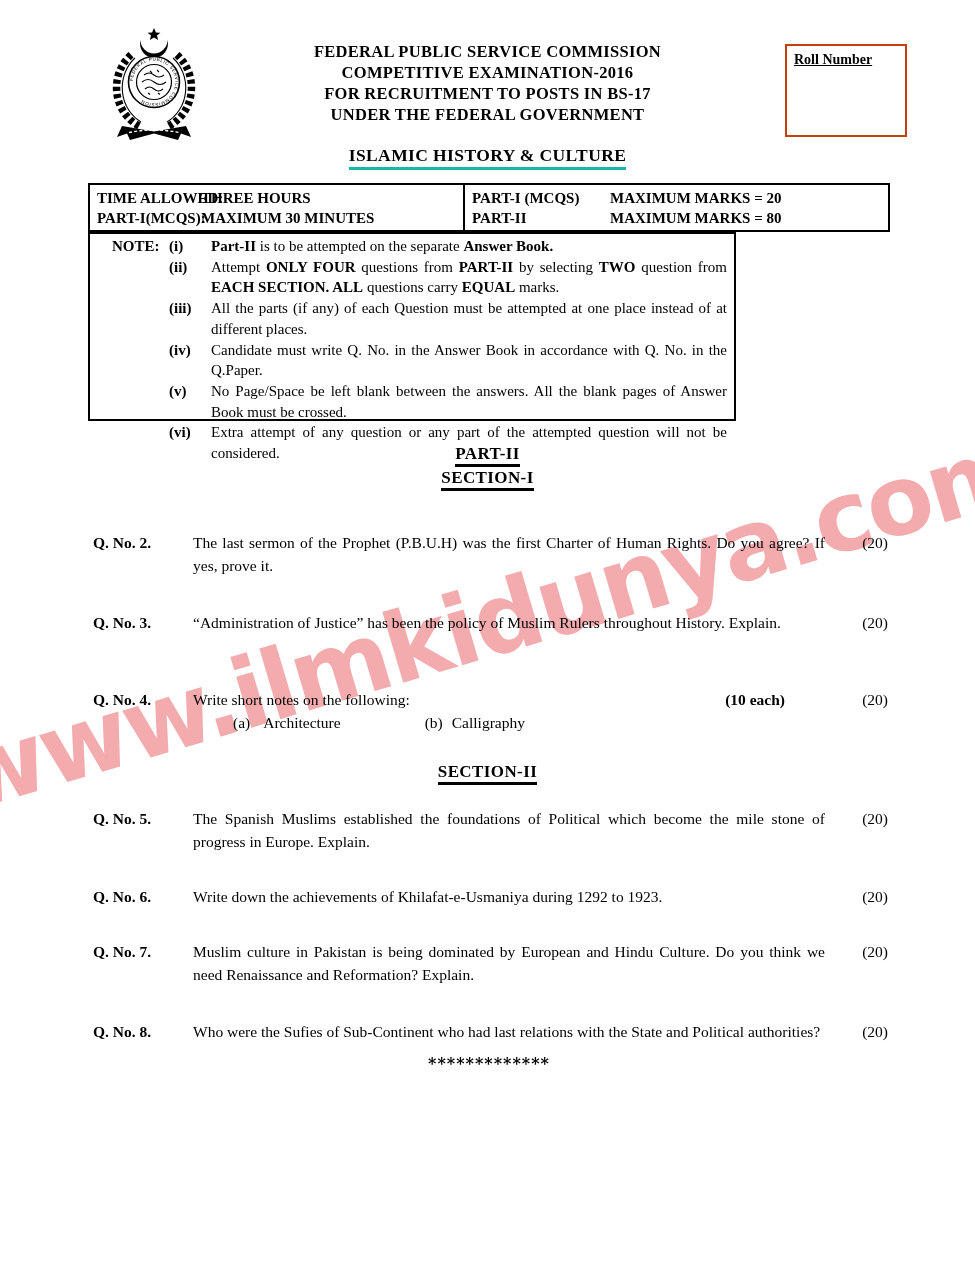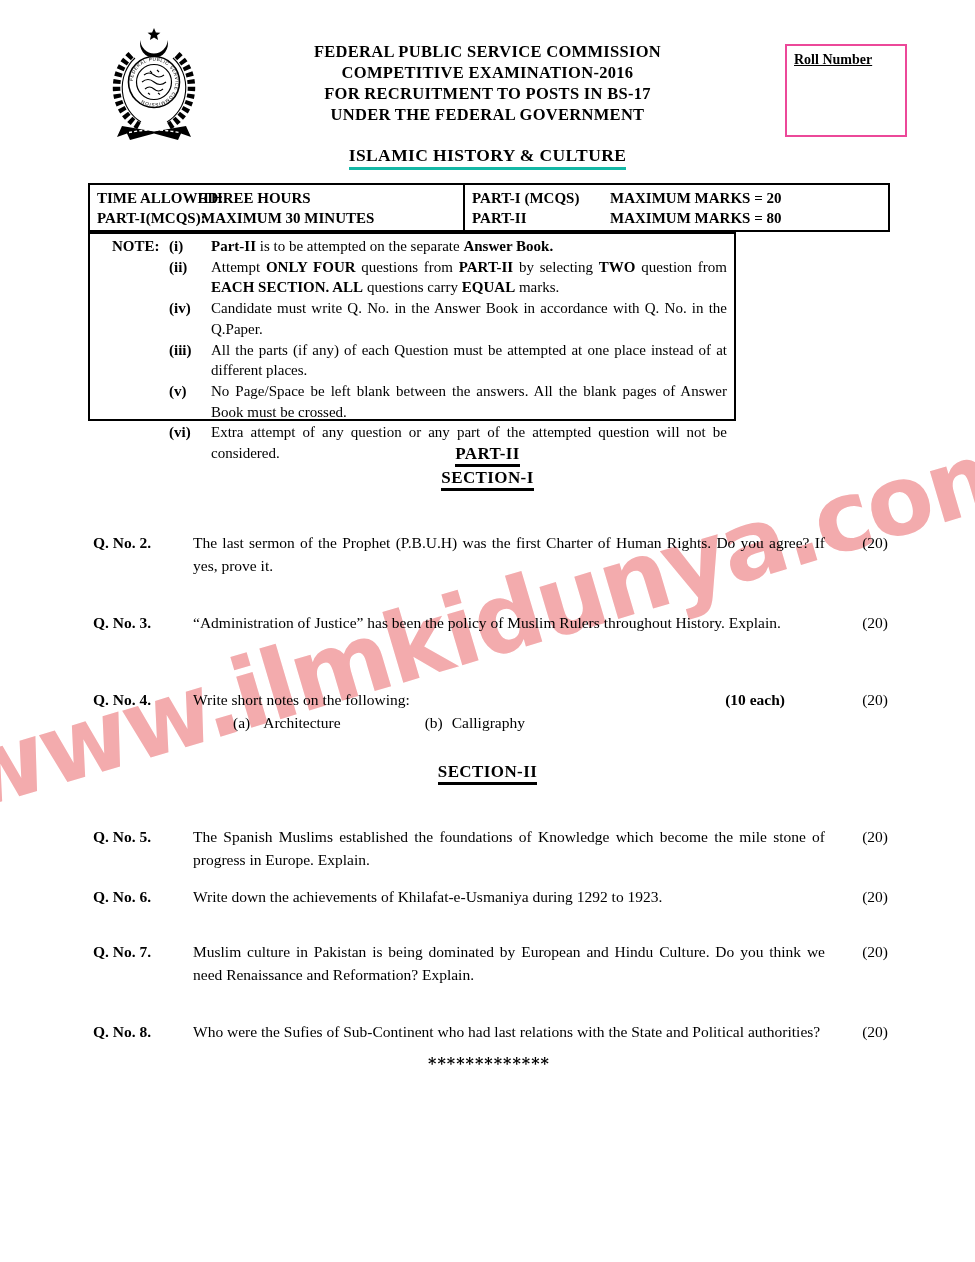--- a/index.html
+++ b/index.html
@@ -8,21 +8,21 @@
   
   .watermark{position:absolute;left:490px;top:622px;z-index:0;
     transform:translate(-50%,-50%) rotate(-16.5deg);
     font-family:"DejaVu Sans",sans-serif;font-weight:bold;font-size:97px;
     letter-spacing:-3px;color:#f3abad;white-space:nowrap;user-select:none;}
   .z{position:absolute;z-index:1;}
   
   .hdr{left:0;right:0;top:41px;text-align:center;font-weight:bold;font-size:16.5px;
        line-height:21px;letter-spacing:.3px;}
   .logo{left:94px;top:27px;width:120px;height:117px;}
-  .rollbox{left:785px;top:44px;width:104px;height:81px;border:2px solid #ec4899;padding:4px 7px;}
+  .rollbox{left:785px;top:44px;width:104px;height:81px;border:2px solid #c2410c;padding:4px 7px;}
   .rollbox .lbl{font-weight:bold;font-size:14px;text-decoration:underline;}
   
   .title{left:0;right:0;top:145px;text-align:center;}
   .title span{display:inline-block;font-size:17.5px;font-weight:bold;letter-spacing:.4px;
               border-bottom:3px solid #14b8a6;padding-bottom:1px;}
   
   .infotable{left:88px;top:183px;width:802px;height:49px;border:2px solid #000;
              box-sizing:border-box;display:flex;font-weight:bold;font-size:15px;}
   .cell{box-sizing:border-box;padding:3px 0 0 7px;}
   .cell-l{width:375px;border-right:2px solid #000;}
@@ -44,21 +44,21 @@
   .h-part2{top:444px;}
   .h-sec1{top:468px;}
   .h-sec2{top:762px;}
   
   .q{left:88px;width:802px;display:grid;grid-template-columns:105px 632px 1fr;
      font-size:15.5px;line-height:22.5px;margin-top:23px;}
   .qnum{font-weight:bold;padding-left:5px;white-space:nowrap;}
   .qtext{text-align:justify;}
   .qmarks{font-weight:normal;text-align:right;padding-right:2px;}
   .q2{top:509px;} .q3{top:589px;} .q4{top:666px;}
-  .q5{top:803px;} .q6{top:863px;} .q7{top:918px;} .q8{top:998px;}
+  .q5{top:785px;} .q6{top:863px;} .q7{top:918px;} .q8{top:998px;}
   .q4line1{display:flex;}
   .inline-marks{font-weight:bold;margin-left:auto;margin-right:40px;white-space:nowrap;}
   .subitems{white-space:nowrap;}
   .sub-a-label{margin-left:40px;} .sub-a-text{margin-left:13px;}
   .sub-b-label{margin-left:84px;} .sub-b-text{margin-left:9px;}
   
   .stars{left:88px;width:802px;top:1054px;text-align:center;font-size:16px;
          font-weight:bold;letter-spacing:1px;font-family:"DejaVu Serif",serif;}
 </style>
 </head>
@@ -143,27 +143,27 @@
       <span class="note-num">(i)</span>
       <span class="note-text"><b>Part-II</b><span> is to be attempted on the separate </span><b>Answer Book.</b></span>
     </div>
     <div class="noterow">
       <span></span>
       <span class="note-num">(ii)</span>
       <span class="note-text"><span>Attempt </span><b>ONLY FOUR</b><span> questions from </span><b>PART-II</b><span> by selecting </span><b>TWO</b><span> question from </span><b>EACH SECTION. ALL</b><span> questions carry </span><b>EQUAL</b><span> marks.</span></span>
     </div>
     <div class="noterow">
       <span></span>
+      <span class="note-num">(iii)</span>
+      <span class="note-text"><span>All the parts (if any) of each Question must be attempted at one place instead of at different places.</span></span>
+    </div>
+    <div class="noterow">
+      <span></span>
       <span class="note-num">(iv)</span>
       <span class="note-text"><span>Candidate must write Q. No. in the Answer Book in accordance with Q. No. in the Q.Paper.</span></span>
-    </div>
-    <div class="noterow">
-      <span></span>
-      <span class="note-num">(iii)</span>
-      <span class="note-text"><span>All the parts (if any) of each Question must be attempted at one place instead of at different places.</span></span>
     </div>
     <div class="noterow">
       <span></span>
       <span class="note-num">(v)</span>
       <span class="note-text"><span>No Page/Space be left blank between the answers. All the blank pages of Answer Book must be crossed.</span></span>
     </div>
     <div class="noterow">
       <span></span>
       <span class="note-num">(vi)</span>
       <span class="note-text"><span>Extra attempt of any question or any part of the attempted question will not be considered.</span></span>
@@ -202,21 +202,21 @@
     </span>
     <span class="qmarks">(20)</span>
   </div>
 
   <div class="z heading h-sec2">
     <span>SECTION-II</span>
   </div>
 
   <div class="z q q5">
     <span class="qnum">Q. No. 5.</span>
-    <span class="qtext">The Spanish Muslims established the foundations of Knowledge which become the mile stone of progress in Europe. Explain.</span>
+    <span class="qtext">The Spanish Muslims established the foundations of Political which become the mile stone of progress in Europe. Explain.</span>
     <span class="qmarks">(20)</span>
   </div>
 
   <div class="z q q6">
     <span class="qnum">Q. No. 6.</span>
     <span class="qtext">Write down the achievements of Khilafat-e-Usmaniya during 1292 to 1923.</span>
     <span class="qmarks">(20)</span>
   </div>
 
   <div class="z q q7">

